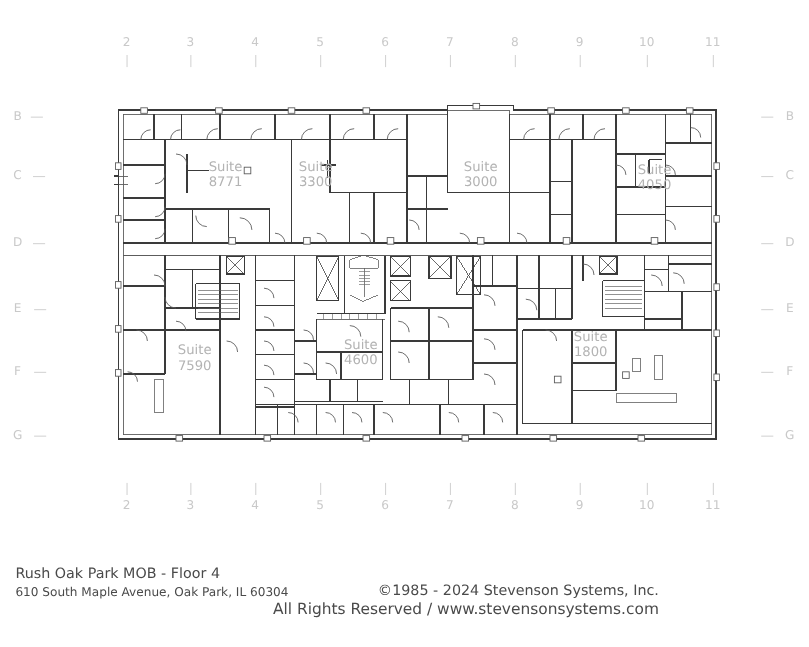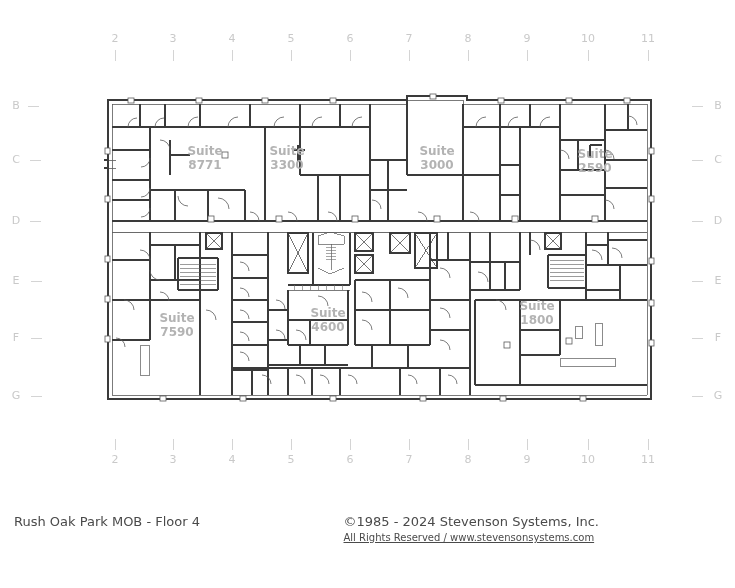--- a/index.html
+++ b/index.html
@@ -48,21 +48,20 @@
   
   .suite-label {
     position: absolute;
     color: #b3b3b3;
     font-size: 12px;
     line-height: 14px;
     font-family: "DejaVu Sans", sans-serif;
     text-align: center;
     white-space: nowrap;
     pointer-events: none;
-    font-weight: bold;
   }
 
   
   #footer {
     position: absolute;
     left: 0;
     top: 505px;
     width: 613px;
     height: 60px;
   }
@@ -81,37 +80,36 @@
   #title-sub {
     color: #4a4a4a;
     font-size: 11px;
     line-height: 16px;
     font-family: "DejaVu Sans", sans-serif;
     white-space: nowrap;
   }
   #footer-right {
     position: absolute;
     right: 14px;
-    top: 8px;
-    text-align: left;
+    top: 24px;
+    text-align: right;
   }
   #copyright-main {
     color: #4a4a4a;
     font-size: 13px;
     line-height: 18px;
     font-family: "DejaVu Sans", sans-serif;
     white-space: nowrap;
   }
   #copyright-sub {
     color: #4a4a4a;
-    font-size: 10px;
+    font-size: 14px;
     line-height: 14px;
     font-family: "DejaVu Sans", sans-serif;
     white-space: nowrap;
-    text-decoration: underline;
   }
 </style>
 </head>
 <body>
 
 <div id="page">
 
   <div id="plan-wrap">
     <svg width="735" height="470" viewBox="0 0 735 470">
       <g stroke="#3a3a3a" fill="none" stroke-width="1.1" shape-rendering="crispEdges">
@@ -469,21 +467,21 @@
     <div>3300</div>
   </div>
 
   <div class="suite-label" style="left:407px; top:144px; width:60px;">
     <div>Suite</div>
     <div>3000</div>
   </div>
 
   <div class="suite-label" style="left:565px; top:147px; width:60px;">
     <div>Suite</div>
-    <div>2590</div>
+    <div>4050</div>
   </div>
 
   <div class="suite-label" style="left:147px; top:311px; width:60px;">
     <div>Suite</div>
     <div>7590</div>
   </div>
 
   <div class="suite-label" style="left:298px; top:306px; width:60px;">
     <div>Suite</div>
     <div>4600</div>
@@ -566,20 +564,21 @@
     <div class="grid-letter" style="left:710px; top:275px; width:16px;">E</div>
     <div class="grid-tick h" style="left:692px; top:338px;"></div>
     <div class="grid-letter" style="left:710px; top:332px; width:16px;">F</div>
     <div class="grid-tick h" style="left:692px; top:396px;"></div>
     <div class="grid-letter" style="left:710px; top:390px; width:16px;">G</div>
   </div>
 
   <div id="footer">
     <div id="footer-left">
       <div id="title-main">Rush Oak Park MOB - Floor 4</div>
+      <div id="title-sub">610 South Maple Avenue, Oak Park, IL 60304</div>
     </div>
     <div id="footer-right">
       <div id="copyright-main">©1985 - 2024 Stevenson Systems, Inc.</div>
       <div id="copyright-sub">All Rights Reserved / www.stevensonsystems.com</div>
     </div>
   </div>
 
 </div>
 
 </body></html>

